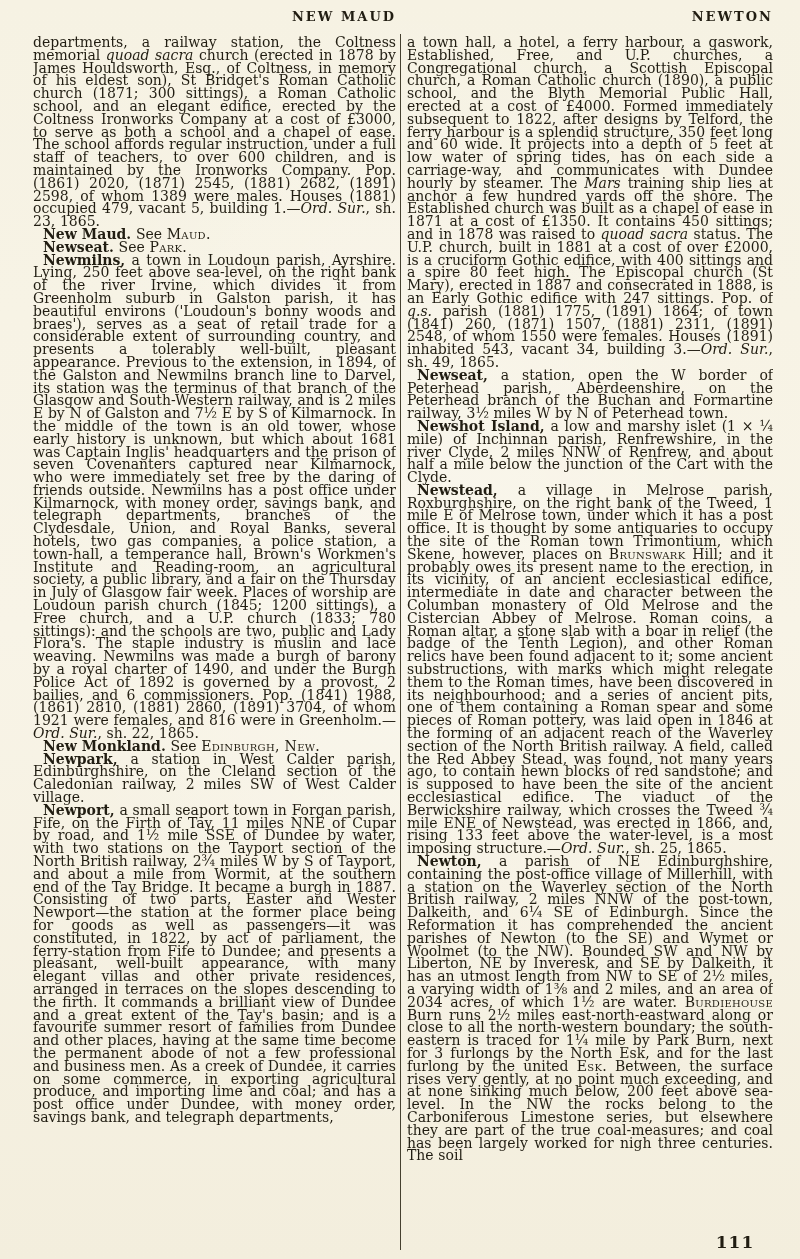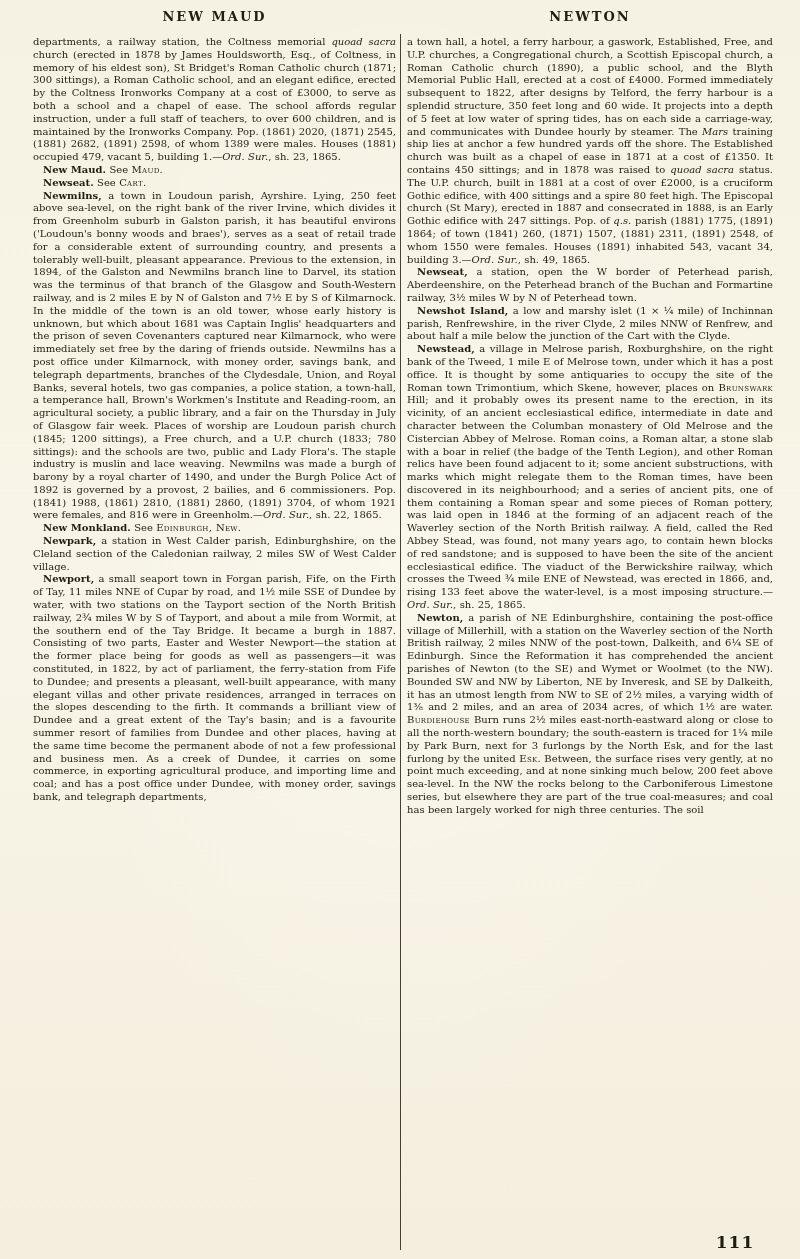--- a/index.html
+++ b/index.html
@@ -12,31 +12,31 @@
       linear-gradient(180deg, #f6f2e3 0%, #f8f4e7 50%, #f3eedd 100%);
     font-family: "DejaVu Serif", "Liberation Serif", serif;
     color: #211d12;
   }
   .running-head {
     position: absolute;
     top: 9px;
     font-weight: bold;
     font-size: 13px;
     letter-spacing: 2px;
-    text-align: center;
+    text-align: right;
   }
   .head-left  { left: 33px;  width: 363px; }
   .head-right { left: 407px; width: 366px; }
   .column {
     position: absolute;
     top: 36px;
     height: 1214px;
     overflow: hidden;
     text-align: justify;
-    font-size: 10px;
+    font-size: 14px;
     line-height: 12.8px;
     word-spacing: 0.2px;
   }
   .column-left  { left: 33px;  width: 363px; }
   .column-right { left: 407px; width: 366px; }
   .divider {
     position: absolute;
     left: 400px;
     top: 34px;
     height: 1216px;
@@ -65,21 +65,21 @@
 
 <div class="running-head head-left">NEW MAUD</div>
 
 <div class="running-head head-right">NEWTON</div>
 
 <div class="divider"></div>
 
 <div class="column column-left">
     <p class="entry"><span class="seg-n">departments, a railway station, the Coltness memorial </span><span class="seg-i">quoad sacra</span><span class="seg-n"> church (erected in 1878 by James Houldsworth, Esq., of Coltness, in memory of his eldest son), St Bridget's Roman Catholic church (1871; 300 sittings), a Roman Catholic school, and an elegant edifice, erected by the Coltness Ironworks Company at a cost of £3000, to serve as both a school and a chapel of ease. The school affords regular instruction, under a full staff of teachers, to over 600 children, and is maintained by the Ironworks Company.  Pop. (1861) 2020, (1871) 2545, (1881) 2682, (1891) 2598, of whom 1389 were males.  Houses (1881) occupied 479, vacant 5, building 1.—</span><span class="seg-i">Ord. Sur.</span><span class="seg-n">, sh. 23, 1865.</span></p>
     <p class="entry indent"><span class="seg-b">New Maud.</span><span class="seg-n">  See </span><span class="seg-sc">Maud</span><span class="seg-n">.</span></p>
-    <p class="entry indent"><span class="seg-b">Newseat.</span><span class="seg-n">  See </span><span class="seg-sc">Cart</span><span class="seg-n">.</span></p>
+    <p class="entry indent"><span class="seg-b">Newseat.</span><span class="seg-n">  See </span><span class="seg-sc">Park</span><span class="seg-n">.</span></p>
     <p class="entry indent"><span class="seg-b">Newmilns,</span><span class="seg-n"> a town in Loudoun parish, Ayrshire. Lying, 250 feet above sea-level, on the right bank of the river Irvine, which divides it from Greenholm suburb in Galston parish, it has beautiful environs ('Loudoun's bonny woods and braes'), serves as a seat of retail trade for a considerable extent of surrounding country, and presents a tolerably well-built, pleasant appearance.  Previous to the extension, in 1894, of the Galston and Newmilns branch line to Darvel, its station was the terminus of that branch of the Glasgow and South-Western railway, and is 2 miles E by N of Galston and 7½ E by S of Kilmarnock.  In the middle of the town is an old tower, whose early history is unknown, but which about 1681 was Captain Inglis' headquarters and the prison of seven Covenanters captured near Kilmarnock, who were immediately set free by the daring of friends outside.  Newmilns has a post office under Kilmarnock, with money order, savings bank, and telegraph departments, branches of the Clydesdale, Union, and Royal Banks, several hotels, two gas companies, a police station, a town-hall, a temperance hall, Brown's Workmen's Institute and Reading-room, an agricultural society, a public library, and a fair on the Thursday in July of Glasgow fair week.  Places of worship are Loudoun parish church (1845; 1200 sittings), a Free church, and a U.P. church (1833; 780 sittings): and the schools are two, public and Lady Flora's.  The staple industry is muslin and lace weaving.  Newmilns was made a burgh of barony by a royal charter of 1490, and under the Burgh Police Act of 1892 is governed by a provost, 2 bailies, and 6 commissioners.  Pop. (1841) 1988, (1861) 2810, (1881) 2860, (1891) 3704, of whom 1921 were females, and 816 were in Greenholm.—</span><span class="seg-i">Ord. Sur.</span><span class="seg-n">, sh. 22, 1865.</span></p>
     <p class="entry indent"><span class="seg-b">New Monkland.</span><span class="seg-n">  See </span><span class="seg-sc">Edinburgh, New</span><span class="seg-n">.</span></p>
     <p class="entry indent"><span class="seg-b">Newpark,</span><span class="seg-n"> a station in West Calder parish, Edinburghshire, on the Cleland section of the Caledonian railway, 2 miles SW of West Calder village.</span></p>
     <p class="entry indent"><span class="seg-b">Newport,</span><span class="seg-n"> a small seaport town in Forgan parish, Fife, on the Firth of Tay, 11 miles NNE of Cupar by road, and 1½ mile SSE of Dundee by water, with two stations on the Tayport section of the North British railway, 2¾ miles W by S of Tayport, and about a mile from Wormit, at the southern end of the Tay Bridge.  It became a burgh in 1887.  Consisting of two parts, Easter and Wester Newport—the station at the former place being for goods as well as passengers—it was constituted, in 1822, by act of parliament, the ferry-station from Fife to Dundee; and presents a pleasant, well-built appearance, with many elegant villas and other private residences, arranged in terraces on the slopes descending to the firth.  It commands a brilliant view of Dundee and a great extent of the Tay's basin; and is a favourite summer resort of families from Dundee and other places, having at the same time become the permanent abode of not a few professional and business men.  As a creek of Dundee, it carries on some commerce, in exporting agricultural produce, and importing lime and coal; and has a post office under Dundee, with money order, savings bank, and telegraph departments,</span></p>
   </div>
 
 <div class="column column-right">
     <p class="entry"><span class="seg-n">a town hall, a hotel, a ferry harbour, a gaswork, Established, Free, and U.P. churches, a Congregational church, a Scottish Episcopal church, a Roman Catholic church (1890), a public school, and the Blyth Memorial Public Hall, erected at a cost of £4000.  Formed immediately subsequent to 1822, after designs by Telford, the ferry harbour is a splendid structure, 350 feet long and 60 wide.  It projects into a depth of 5 feet at low water of spring tides, has on each side a carriage-way, and communicates with Dundee hourly by steamer.  The </span><span class="seg-i">Mars</span><span class="seg-n"> training ship lies at anchor a few hundred yards off the shore.  The Established church was built as a chapel of ease in 1871 at a cost of £1350.  It contains 450 sittings; and in 1878 was raised to </span><span class="seg-i">quoad sacra</span><span class="seg-n"> status.  The U.P. church, built in 1881 at a cost of over £2000, is a cruciform Gothic edifice, with 400 sittings and a spire 80 feet high.  The Episcopal church (St Mary), erected in 1887 and consecrated in 1888, is an Early Gothic edifice with 247 sittings.  Pop. of </span><span class="seg-i">q.s.</span><span class="seg-n"> parish (1881) 1775, (1891) 1864; of town (1841) 260, (1871) 1507, (1881) 2311, (1891) 2548, of whom 1550 were females.  Houses (1891) inhabited 543, vacant 34, building 3.—</span><span class="seg-i">Ord. Sur.</span><span class="seg-n">, sh. 49, 1865.</span></p>
     <p class="entry indent"><span class="seg-b">Newseat,</span><span class="seg-n"> a station, open the W border of Peterhead parish, Aberdeenshire, on the Peterhead branch of the Buchan and Formartine railway, 3½ miles W by N of Peterhead town.</span></p>
     <p class="entry indent"><span class="seg-b">Newshot Island,</span><span class="seg-n"> a low and marshy islet (1 × ¼ mile) of Inchinnan parish, Renfrewshire, in the river Clyde, 2 miles NNW of Renfrew, and about half a mile below the junction of the Cart with the Clyde.</span></p>

